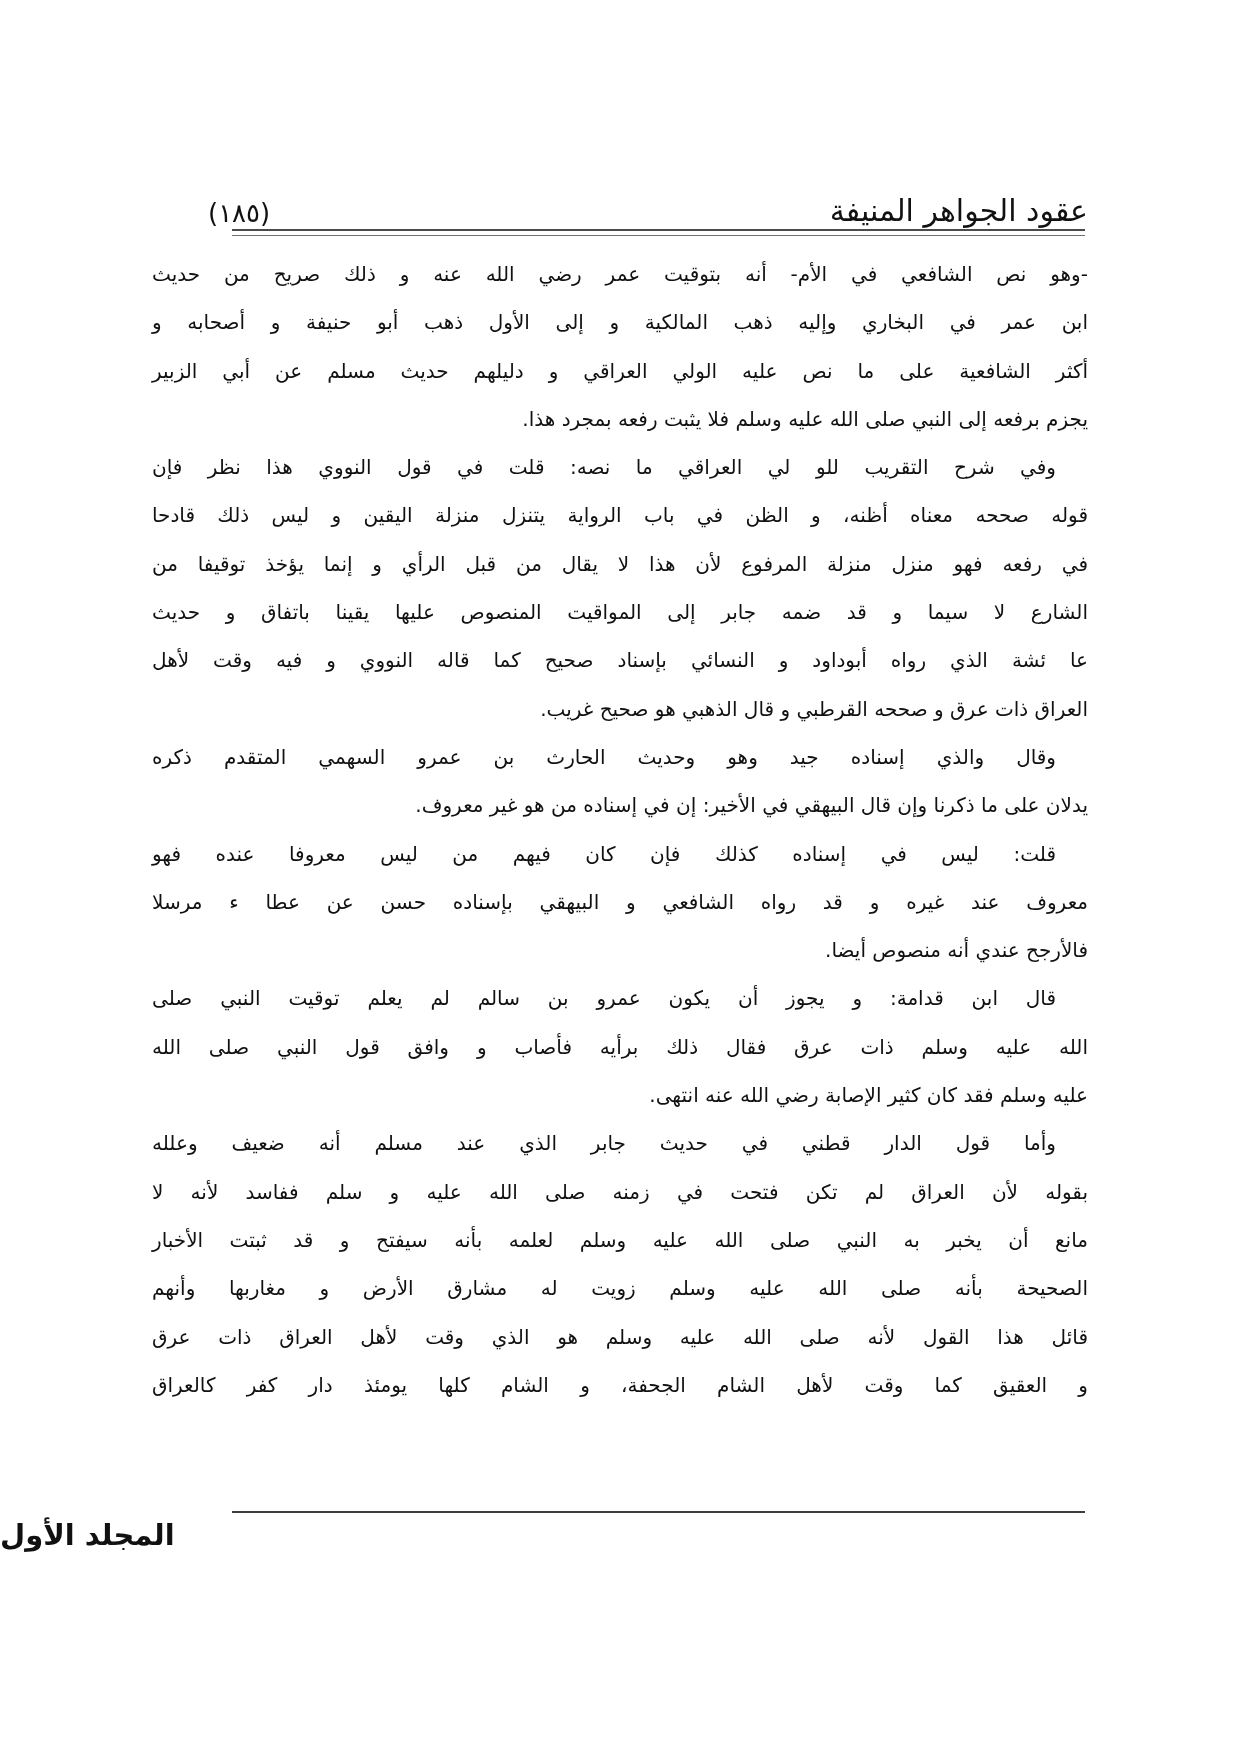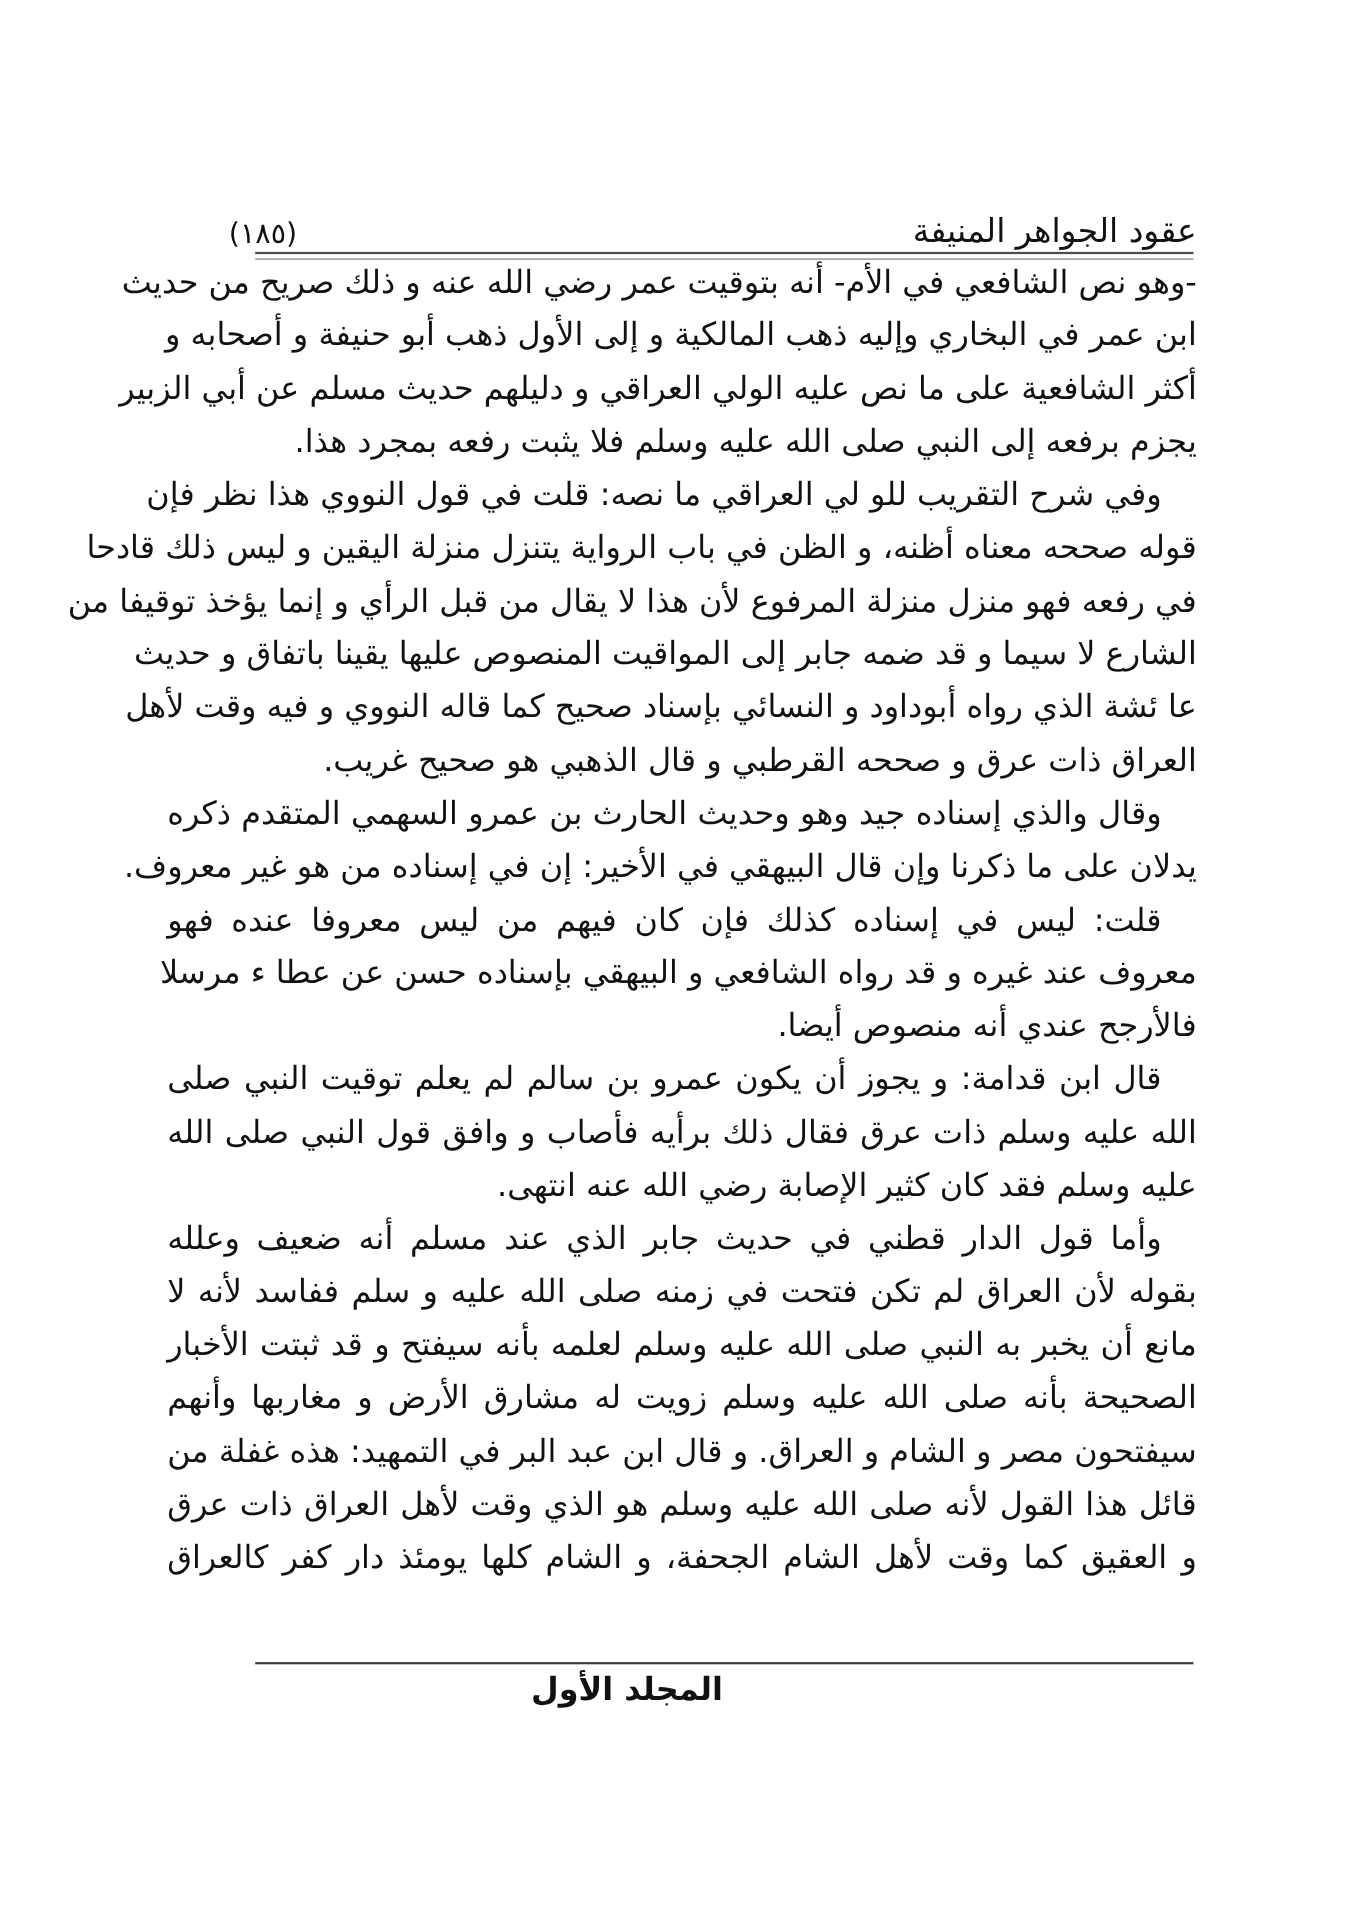--- a/index.html
+++ b/index.html
@@ -46,24 +46,24 @@
     top: 229px;
     left: 232px;
     width: 853px;
     height: 4px;
     border-top: 2.5px solid #4b4b4b;
     border-bottom: 1.5px solid #707070;
   }
   
   #body-text {
     position: absolute;
-    top: 232px;
+    top: 250px;
     right: 152px;
     width: 936px;
-    font-size: 29px;
+    font-size: 20px;
   }
   .line {
     height: 48.3px;
     line-height: 48.3px;
     white-space: nowrap;
     text-align: justify;
     text-align-last: justify;
     overflow: visible;
   }
   .line.para-start {
@@ -82,21 +82,21 @@
     left: 232px;
     width: 853px;
     height: 0;
     border-top: 2px solid #3d3d3d;
   }
   #volume-label {
     position: absolute;
     top: 1518px;
     left: 0;
     width: 1140px;
-    text-align: center;
+    text-align: left;
     font-weight: bold;
     font-size: 29px;
   }
 </style>
 </head>
 <body>
 
 <div id="page">
 
   <div id="header">
@@ -122,21 +122,20 @@
       <div class="line para-start"><span class="lead">قلت:</span> ليس في إسناده كذلك فإن كان فيهم من ليس معروفا عنده فهو</div>
       <div class="line">معروف عند غيره و قد رواه الشافعي و البيهقي بإسناده حسن عن عطا ء مرسلا</div>
       <div class="line para-end">فالأرجح عندي أنه منصوص أيضا.</div>
       <div class="line para-start">قال ابن قدامة: و يجوز أن يكون عمرو بن سالم لم يعلم توقيت النبي صلى</div>
       <div class="line">الله عليه وسلم ذات عرق فقال ذلك برأيه فأصاب و وافق قول النبي صلى الله</div>
       <div class="line para-end">عليه وسلم فقد كان كثير الإصابة رضي الله  عنه انتهى.</div>
       <div class="line para-start">وأما قول الدار قطني في حديث جابر الذي عند مسلم أنه ضعيف وعلله</div>
       <div class="line">بقوله لأن العراق لم تكن فتحت في زمنه صلى الله عليه و سلم ففاسد لأنه لا</div>
       <div class="line">مانع أن يخبر به النبي صلى الله عليه وسلم لعلمه بأنه سيفتح و قد ثبتت الأخبار</div>
       <div class="line">الصحيحة بأنه صلى الله عليه وسلم زويت له مشارق الأرض و مغاربها وأنهم</div>
-      <div class="line">سيفتحون مصر و الشام و العراق. و قال ابن عبد البر في التمهيد: هذه غفلة من</div>
       <div class="line">قائل هذا القول لأنه صلى الله عليه وسلم هو الذي وقت لأهل العراق ذات عرق</div>
       <div class="line">و العقيق كما وقت لأهل الشام الجحفة، و الشام كلها يومئذ دار كفر كالعراق</div>
     </div>
 
   <div id="footer-rule"></div>
 
   <div id="volume-label">المجلد الأول</div>
 
 </div>
 

